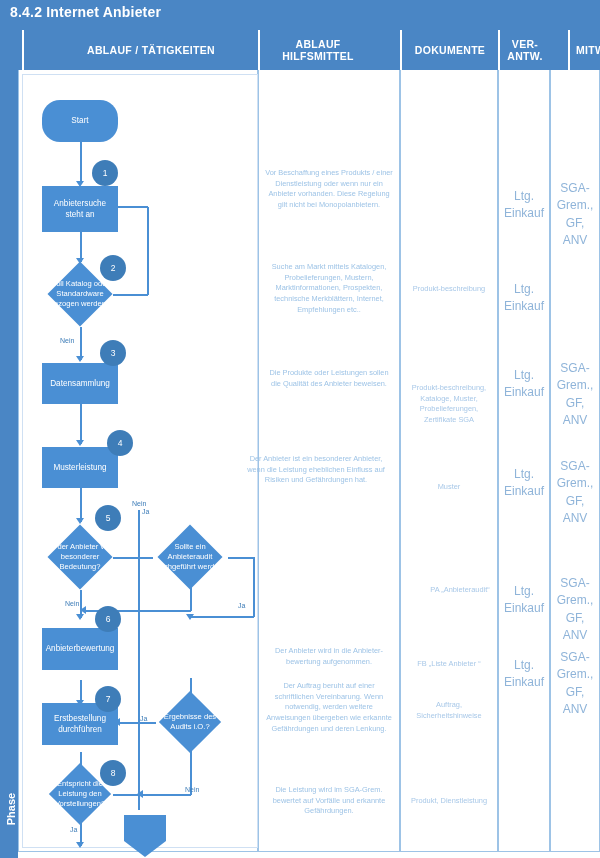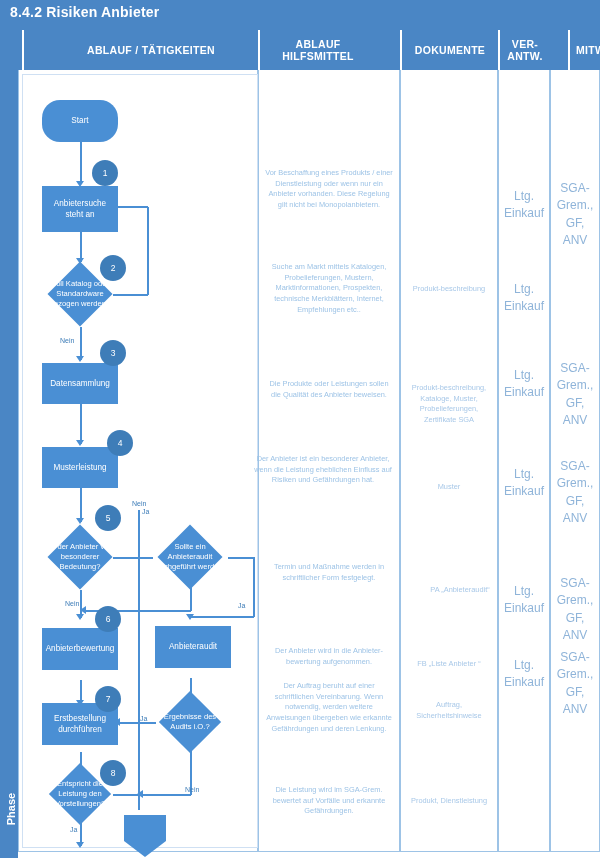--- a/index.html
+++ b/index.html
@@ -144,21 +144,21 @@
   .txt.doc{ color:#a8c8e8; }
   .txt.resp{ color:#8fb4d9; font-size:12px; }
 </style>
 </head>
 <body>
 
 <div id="page">
 
   <div class="frame-left"></div>
   <div class="frame-top"></div>
-  <div class="title">8.4.2 Risiken Anbieter</div>
+  <div class="title">8.4.2 Internet Anbieter</div>
   <div class="phase-label">Phase</div>
 
   <div class="hdr-band"></div>
   <div class="hdr-cell" style="left:22px;width:256px;">ABLAUF / TÄTIGKEITEN</div>
   <div class="hdr-cell" style="left:258px;width:118px;">ABLAUF HILFSMITTEL</div>
   <div class="hdr-cell" style="left:400px;width:98px;">DOKUMENTE</div>
   <div class="hdr-cell" style="left:498px;width:52px;flex-direction:column;line-height:1.15;">
     <span>VER-</span>
     <span>ANTW.</span>
   </div>
@@ -271,23 +271,20 @@
   <div class="diamond" style="left:167px;top:534px;width:46px;height:46px;">
     <div class="dia-bg"></div>
     <div class="dia-txt">Sollte ein Anbieteraudit durchgeführt werden?</div>
   </div>
 
   <div class="badge" style="left:95px;top:606px;">6</div>
   <div class="shape proc" style="left:42px;top:628px;width:76px;height:42px;">
     <span>Anbieterbewertung</span>
   </div>
 
-  <div class="shape proc" style="left:155px;top:626px;width:76px;height:42px;">
-    <span>Anbieteraudit</span>
-  </div>
 
   <div class="badge" style="left:95px;top:686px;">7</div>
   <div class="shape proc" style="left:42px;top:703px;width:76px;height:42px;">
     <span>Erstbestellung durchführen</span>
   </div>
 
   <div class="diamond" style="left:168px;top:700px;width:44px;height:44px;">
     <div class="dia-bg"></div>
     <div class="dia-txt">Ergebnisse des Audits i.O.?</div>
   </div>
@@ -295,23 +292,22 @@
   <div class="badge" style="left:100px;top:760px;">8</div>
   <div class="diamond" style="left:58px;top:772px;width:44px;height:44px;">
     <div class="dia-bg"></div>
     <div class="dia-txt">Entspricht die Leistung den Vorstellungen?</div>
   </div>
 
   <div class="pentagon" style="left:124px;top:815px;width:42px;height:42px;"></div>
 
   <div class="txt" style="left:258px;top:168px;width:142px;">Vor Beschaffung eines Produkts / einer Dienstleistung oder wenn nur ein Anbieter vorhanden. Diese Regelung gilt nicht bei Monopolanbietern.</div>
   <div class="txt" style="left:258px;top:262px;width:142px;">Suche am Markt mittels Katalogen, Probelieferungen, Mustern, Marktinformationen, Prospekten, technische Merkblättern, Internet, Empfehlungen etc..</div>
-  <div class="txt" style="left:258px;top:379px;width:142px;">Die Produkte oder Leistungen sollen die Qualität des Anbieter beweisen.</div>
-  <div class="txt" style="left:248px;top:454px;width:150px;">Der Anbieter ist ein besonderer Anbieter, wenn die Leistung eheblichen Einfluss auf Risiken und Gefährdungen hat.</div>
-  <div class="txt" style="left:258px;top:562px;width:142px;">Termin und Maßnahme werden in schriftlicher Form festgelegt.</div>
+  <div class="txt" style="left:258px;top:368px;width:142px;">Die Produkte oder Leistungen sollen die Qualität des Anbieter beweisen.</div>
+  <div class="txt" style="left:241px;top:454px;width:150px;">Der Anbieter ist ein besonderer Anbieter, wenn die Leistung eheblichen Einfluss auf Risiken und Gefährdungen hat.</div>
   <div class="txt" style="left:258px;top:646px;width:142px;">Der Anbieter wird in die Anbieter-bewertung aufgenommen.</div>
   <div class="txt" style="left:258px;top:681px;width:142px;">Der Auftrag beruht auf einer schriftlichen Vereinbarung. Wenn notwendig, werden weitere Anweisungen übergeben wie erkannte Gefährdungen und deren Lenkung.</div>
   <div class="txt" style="left:258px;top:785px;width:142px;">Die Leistung wird im SGA-Grem. bewertet auf Vorfälle und erkannte Gefährdungen.</div>
 
   <div class="txt doc" style="left:400px;top:284px;width:98px;">Produkt-beschreibung</div>
   <div class="txt doc" style="left:400px;top:383px;width:98px;">Produkt-beschreibung, Kataloge, Muster, Probelieferungen, Zertifikate SGA</div>
   <div class="txt doc" style="left:400px;top:482px;width:98px;">Muster</div>
   <div class="txt doc" style="left:400px;top:585px;width:120px;">PA „Anbieteraudit“</div>
   <div class="txt doc" style="left:400px;top:659px;width:98px;">FB „Liste Anbieter “</div>
   <div class="txt doc" style="left:400px;top:700px;width:98px;">Auftrag, Sicherheitshinweise</div>

